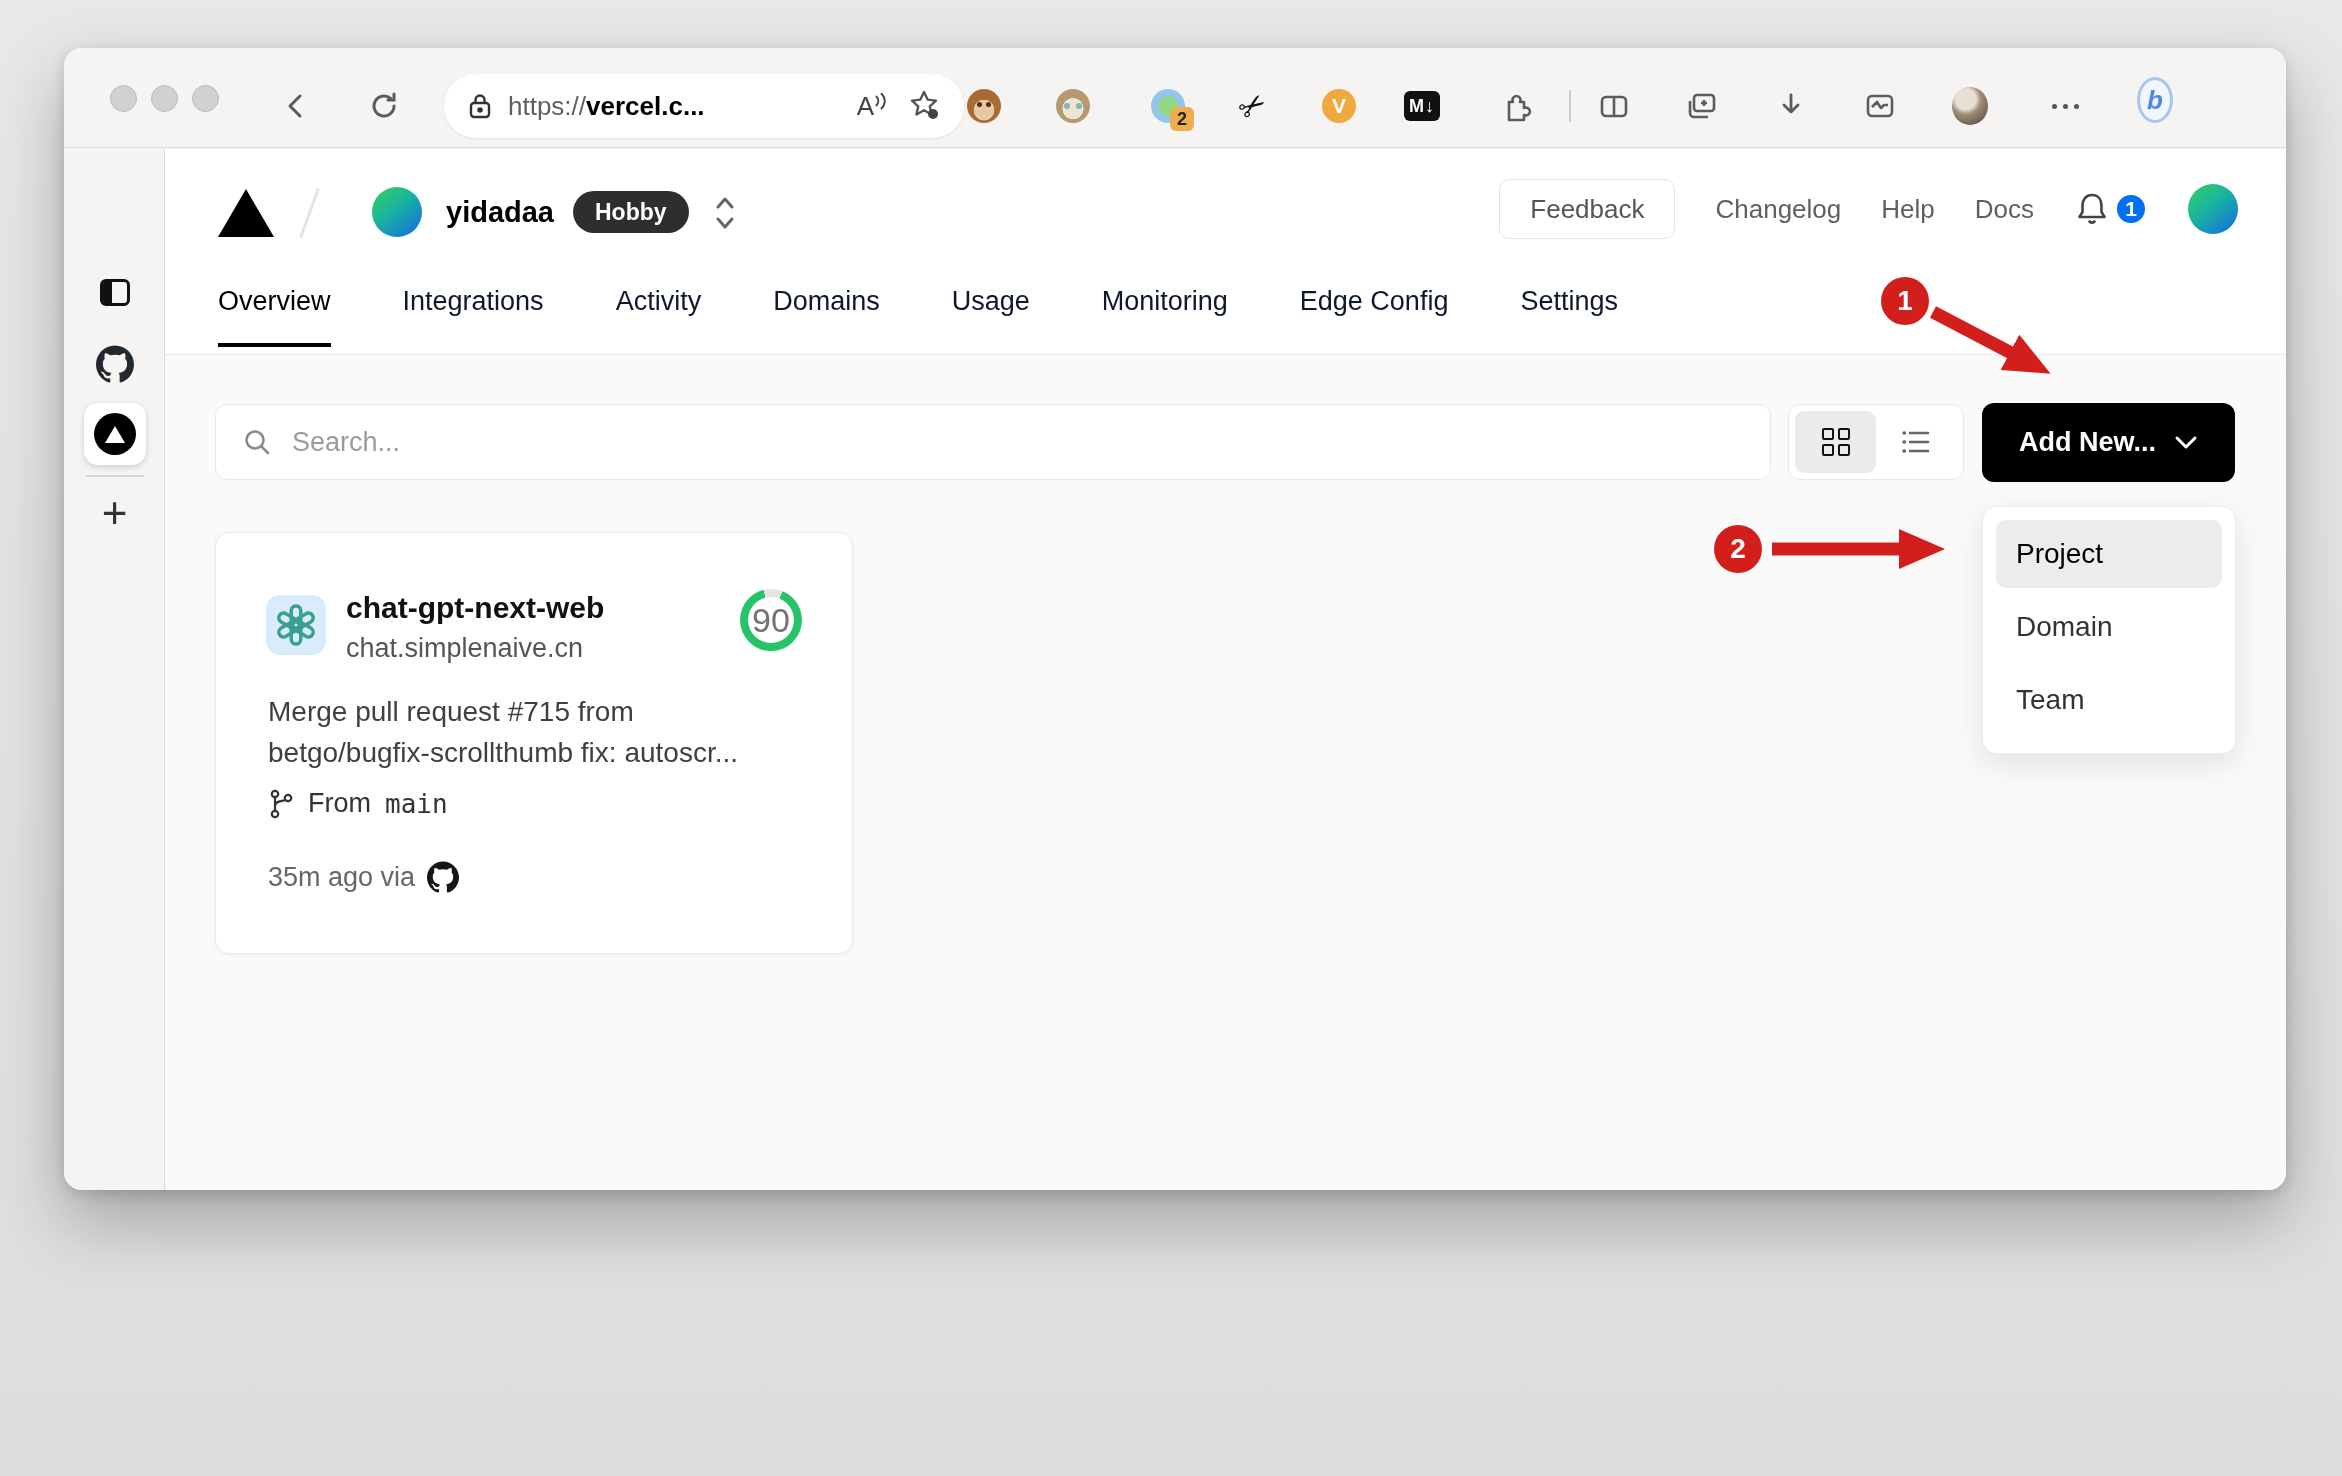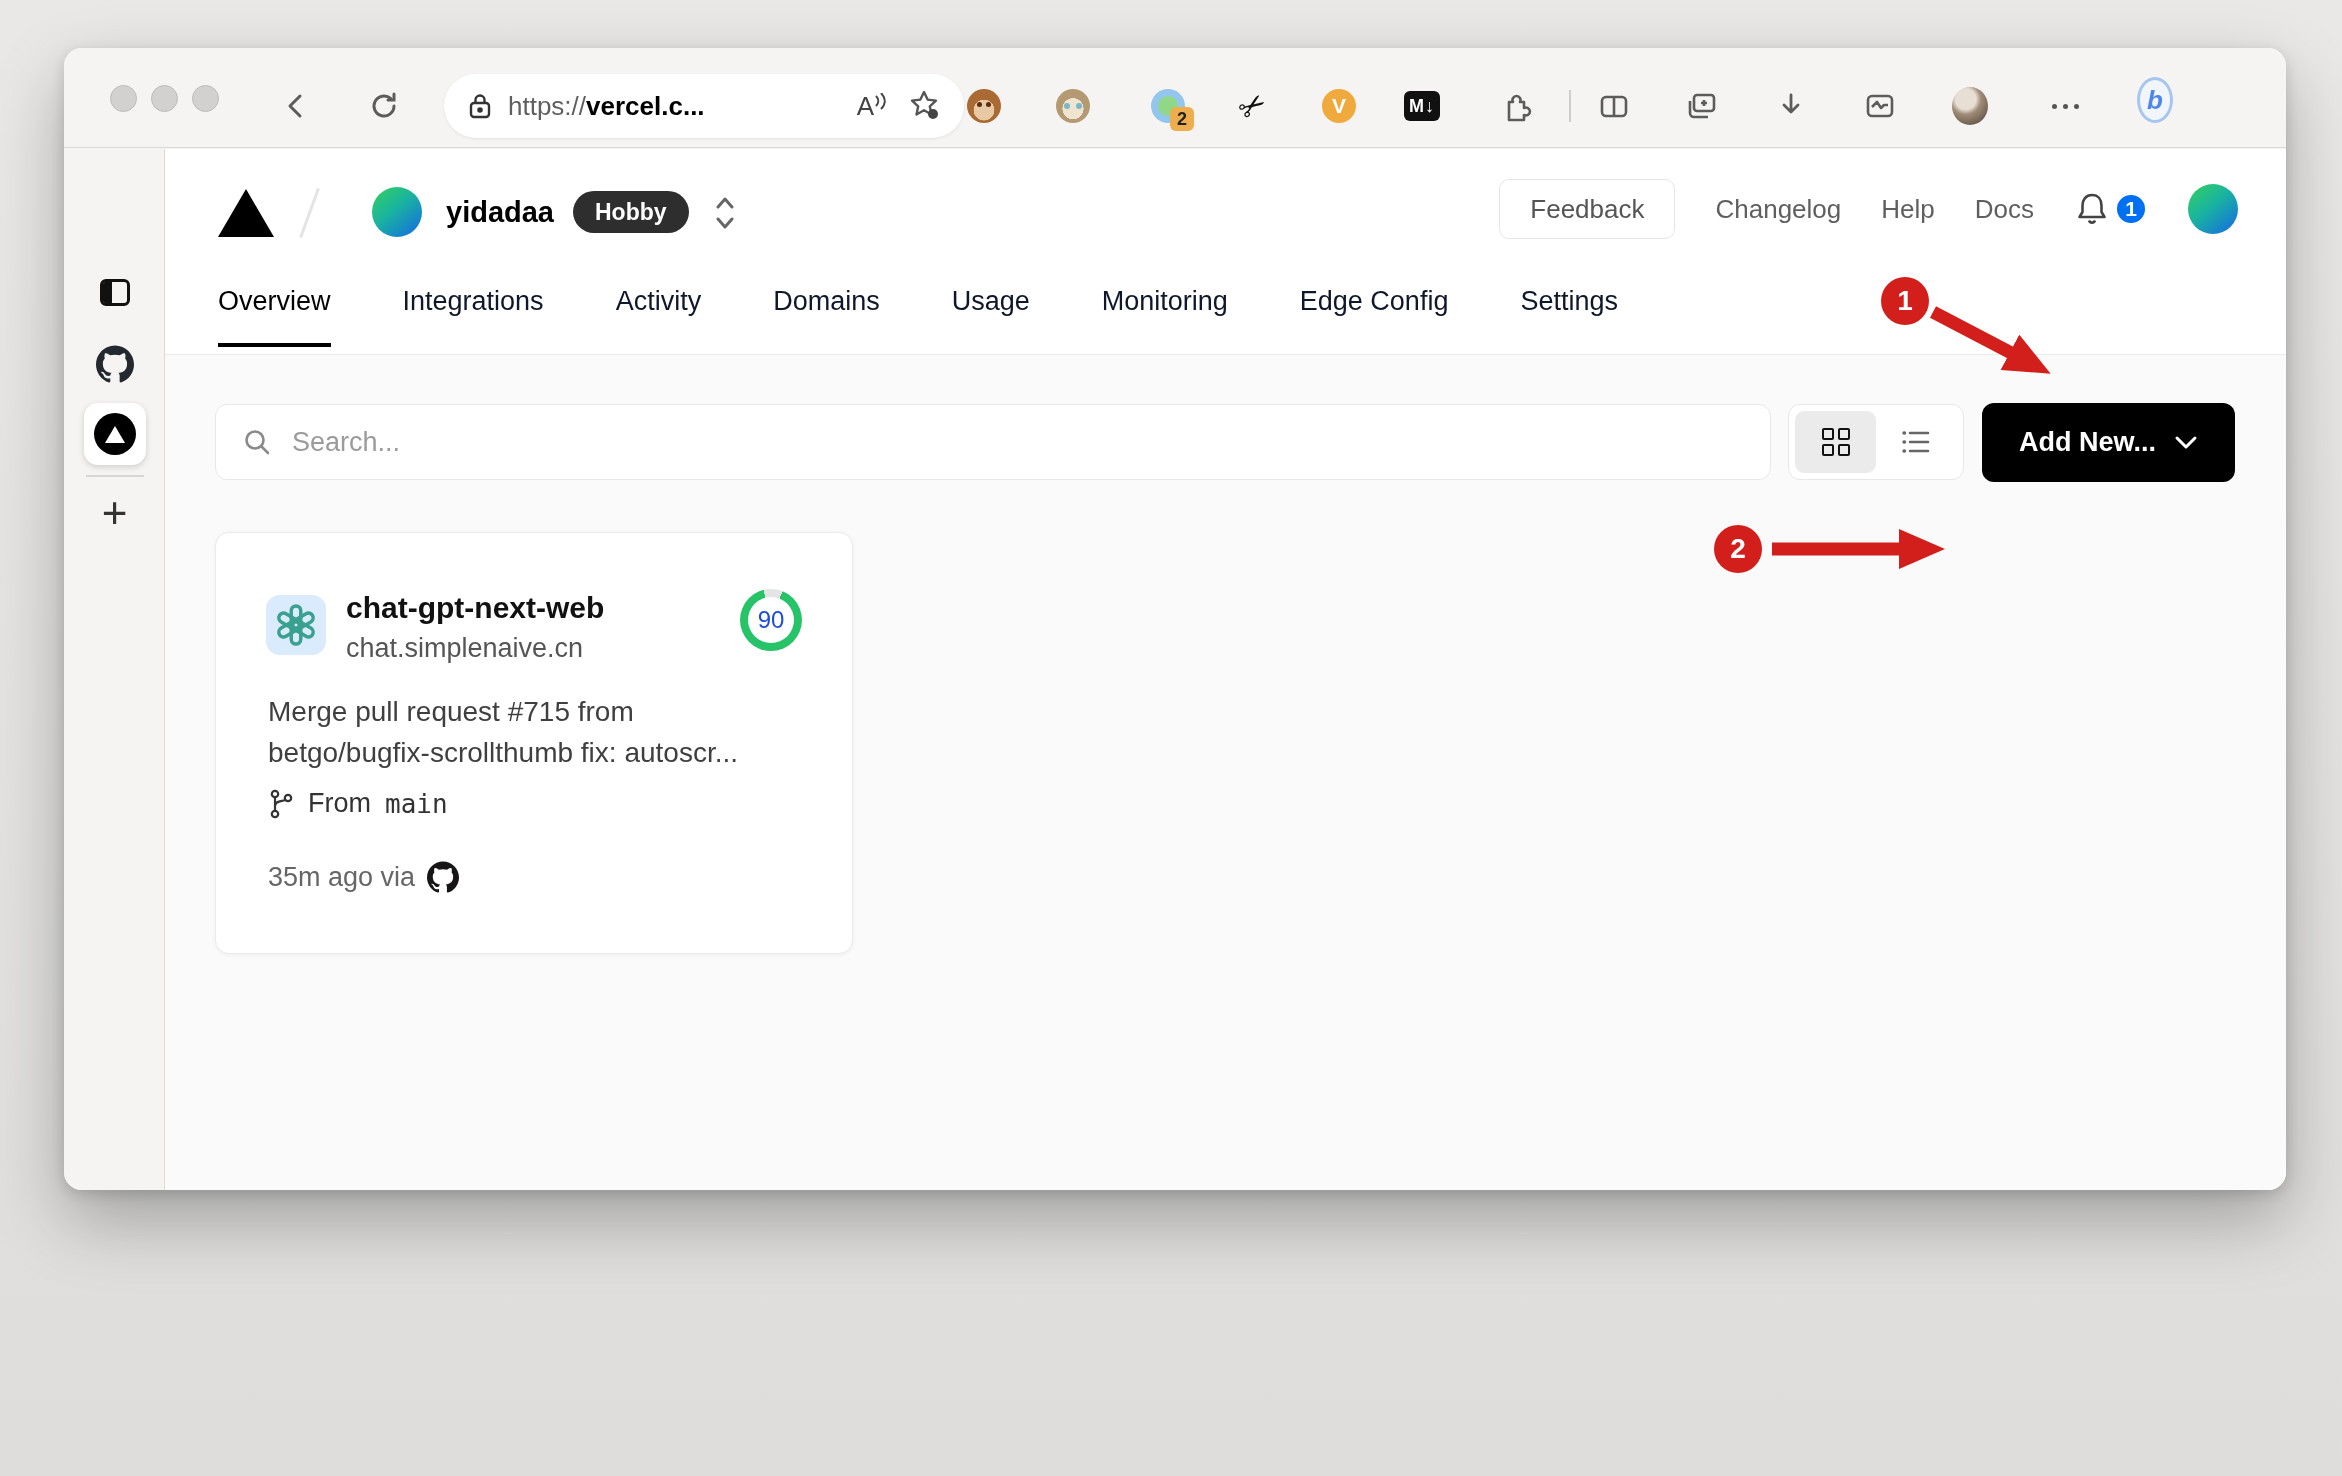--- a/index.html
+++ b/index.html
@@ -142,22 +142,22 @@
   .card { position:absolute; left:50px; top:177px; width:638px; height:422px;
     background:#fff; border:1px solid #ebebeb; border-radius:14px;
     box-shadow:0 1px 4px rgba(0,0,0,.05); }
   .proj-ic { position:absolute; left:50px; top:62px; width:60px; height:60px;
     background:#d9ebfc; border-radius:14px; display:flex; align-items:center; justify-content:center; }
   .proj-title { position:absolute; left:130px; top:58px; font-size:30px; font-weight:700; color:#111; }
   .proj-domain { position:absolute; left:130px; top:100px; font-size:27px; color:#555; }
   .score-ring { position:absolute; left:524px; top:56px; width:62px; height:62px; border-radius:50%;
     background:conic-gradient(from 22deg, #27c368 0deg 324deg, #e4e4e4 324deg 360deg);
     display:flex; align-items:center; justify-content:center; }
-  .score-ring b { width:46px; height:46px; border-radius:50%; background:#fff; color:#1d4ed8;
-    font-size:24px; font-weight:500; display:flex; align-items:center; justify-content:center; }
+  .score-ring b { width:46px; height:46px; border-radius:50%; background:#fff; color:#737373;
+    font-size:34px; font-weight:500; display:flex; align-items:center; justify-content:center; }
   .commit { position:absolute; left:52px; top:158px; width:545px; font-size:28px;
     line-height:41px; color:#3f3f3f; }
   .branchrow { position:absolute; left:52px; top:255px; display:flex; align-items:center;
     gap:14px; font-size:27px; color:#333; }
   .branchrow code { font-family:"DejaVu Sans Mono", monospace; font-size:26px; }
   .metarow { position:absolute; left:52px; top:328px; display:flex; align-items:center;
     gap:12px; font-size:27px; color:#666; }
   
   .anno-layer { position:absolute; inset:0; z-index:9; pointer-events:none; }
   .anno-circle { position:absolute; width:48px; height:48px; border-radius:50%;
@@ -367,20 +367,25 @@
         </span>
       </div>
 
       <div class="addnew-btn">
         <span>Add New...</span>
         <svg width="24" height="16" viewBox="0 0 24 16" fill="none" stroke="#fff" stroke-width="3" stroke-linecap="round" stroke-linejoin="round">
             <path d="M3 3 L12 12 L21 3"></path>
           </svg>
       </div>
 
+      <div class="dropdown">
+        <div class="dd-item highlight">Project</div>
+        <div class="dd-item">Domain</div>
+        <div class="dd-item">Team</div>
+      </div>
 
       <div class="card">
         <div class="proj-ic">
           <svg width="44" height="44" viewBox="0 0 24 24">
             <g fill="none" stroke="#3aa08f" stroke-width="1.9" stroke-linejoin="round">
               <rect x="9.4" y="1.6" width="5.2" height="12.2" rx="2.6"></rect>
               <rect x="9.4" y="1.6" width="5.2" height="12.2" rx="2.6" transform="rotate(60 12 12)"></rect>
               <rect x="9.4" y="1.6" width="5.2" height="12.2" rx="2.6" transform="rotate(120 12 12)"></rect>
               <rect x="9.4" y="1.6" width="5.2" height="12.2" rx="2.6" transform="rotate(180 12 12)"></rect>
               <rect x="9.4" y="1.6" width="5.2" height="12.2" rx="2.6" transform="rotate(240 12 12)"></rect>

